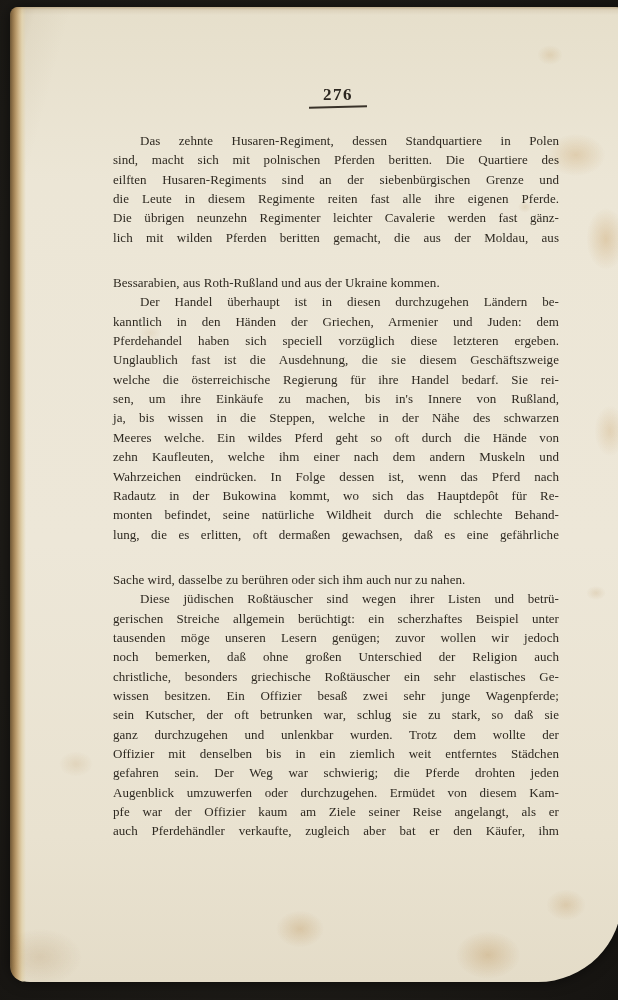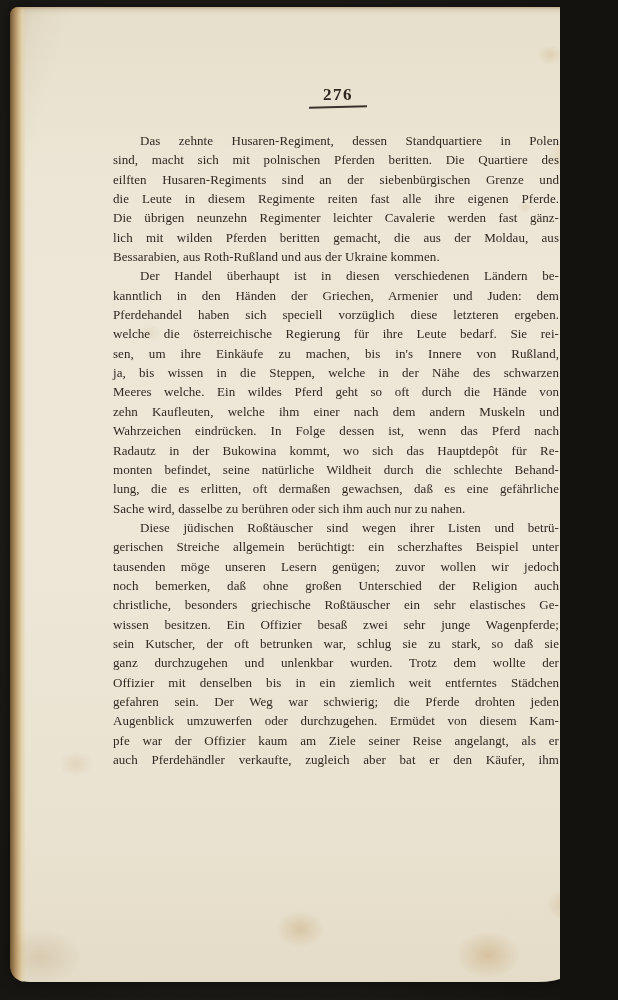--- a/index.html
+++ b/index.html
@@ -3,21 +3,21 @@
 <meta charset="utf-8">
 <style>
   html, body { margin: 0; padding: 0; }
   body {
     width: 618px; height: 1000px;
     font-family: "Liberation Serif", "DejaVu Serif", serif;
     background: #14120f;
   }
   .scan {
     position: relative;
-    width: 560px; height: 1000px;
+    width: 618px; height: 1000px;
     background: radial-gradient(ellipse at 45% 40%, #242119 0%, #1d1b17 60%, #161411 100%);
     overflow: hidden;
   }
   .page {
     position: absolute;
     left: 10px; top: 7px;
     width: 612px; height: 975px;
     background:
       linear-gradient(105deg, rgba(120,95,55,0.20) 0px, rgba(120,95,55,0.05) 26px, rgba(0,0,0,0) 60px),
       linear-gradient(180deg, #e6dfcb 0%, #ece6d6 18%, #ede7d8 55%, #e9e2d0 85%, #e4dcc8 100%);
@@ -89,21 +89,21 @@
     line-height: 19.35px;
     letter-spacing: 0.05px;
   }
   .para { margin: 0; }
   .line {
     white-space: nowrap;
     text-align: justify;
     text-align-last: justify;
   }
   .line.first { padding-left: 27px; }
-  .line.lastline { text-align-last: left; }
+  .line.lastline { text-align-last: left; margin-top: 26px; }
 </style>
 </head>
 <body>
 
 <div class="scan">
   <div class="page">
     <div class="page-edge"></div>
     <div class="page-topedge"></div>
     <div class="foxing"></div>
 
@@ -116,24 +116,25 @@
         <div class="para">
           <div class="line first">Das zehnte Husaren-Regiment, dessen Standquartiere in Polen</div>
           <div class="line">sind, macht sich mit polnischen Pferden beritten.  Die Quartiere des</div>
           <div class="line">eilften Husaren-Regiments sind an der siebenbürgischen Grenze und</div>
           <div class="line">die Leute in diesem Regimente reiten fast alle ihre eigenen Pferde.</div>
           <div class="line">Die übrigen neunzehn Regimenter leichter Cavalerie werden fast gänz-</div>
           <div class="line">lich mit wilden Pferden beritten gemacht, die aus der Moldau, aus</div>
           <div class="line lastline">Bessarabien, aus Roth-Rußland und aus der Ukraine kommen.</div>
         </div>
         <div class="para">
-          <div class="line first">Der Handel überhaupt ist in diesen verschiedenen Ländern be-</div>
+          <div class="line first">Der Handel überhaupt ist in diesen durchzugehen Ländern be-</div>
           <div class="line">kanntlich in den Händen der Griechen, Armenier und Juden: dem</div>
           <div class="line">Pferdehandel haben sich speciell vorzüglich diese letzteren ergeben.</div>
-          <div class="line">welche die österreichische Regierung für ihre Leute bedarf.  Sie rei-</div>
+          <div class="line">Unglaublich fast ist die Ausdehnung, die sie diesem Geschäftszweige</div>
+          <div class="line">welche die österreichische Regierung für ihre Handel bedarf.  Sie rei-</div>
           <div class="line">sen, um ihre Einkäufe zu machen, bis in's Innere von Rußland,</div>
           <div class="line">ja, bis wissen in die Steppen, welche in der Nähe des schwarzen</div>
           <div class="line">Meeres welche.  Ein wildes Pferd geht so oft durch die Hände von</div>
           <div class="line">zehn Kaufleuten, welche ihm einer nach dem andern Muskeln und</div>
           <div class="line">Wahrzeichen eindrücken.  In Folge dessen ist, wenn das Pferd nach</div>
           <div class="line">Radautz in der Bukowina kommt, wo sich das Hauptdepôt für Re-</div>
           <div class="line">monten befindet, seine natürliche Wildheit durch die schlechte Behand-</div>
           <div class="line">lung, die es erlitten, oft dermaßen gewachsen, daß es eine gefährliche</div>
           <div class="line lastline">Sache wird, dasselbe zu berühren oder sich ihm auch nur zu nahen.</div>
         </div>

